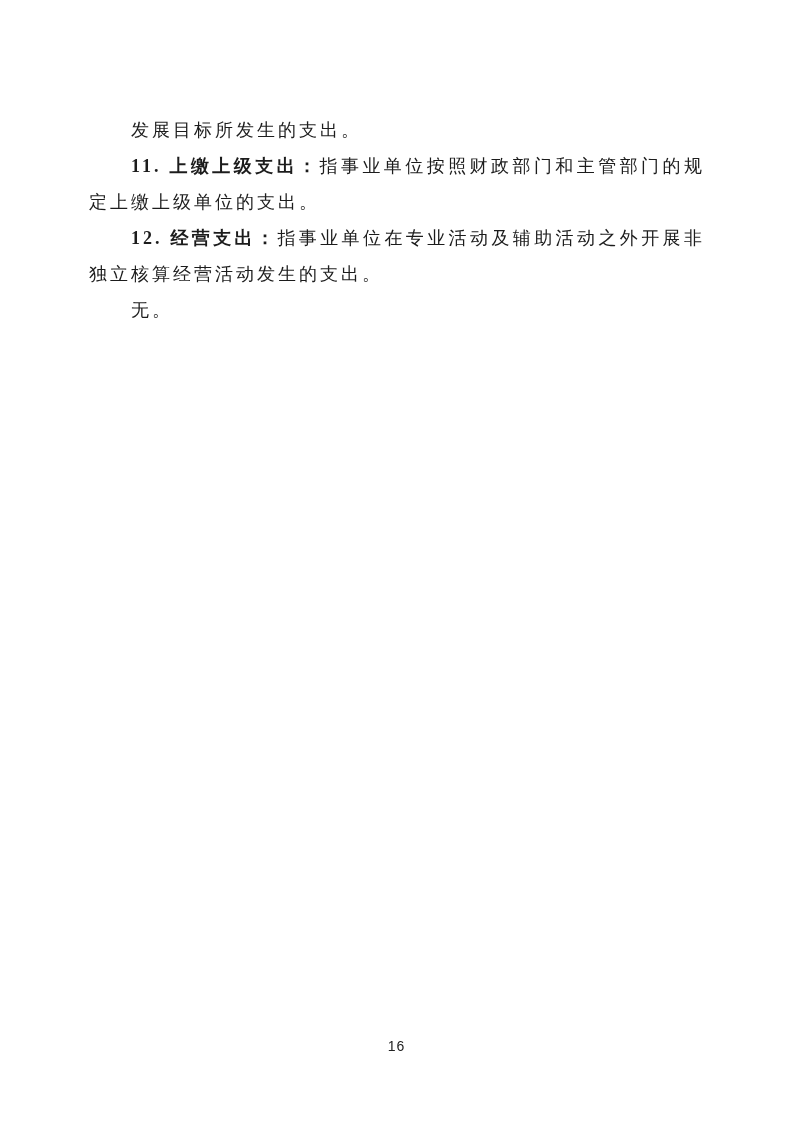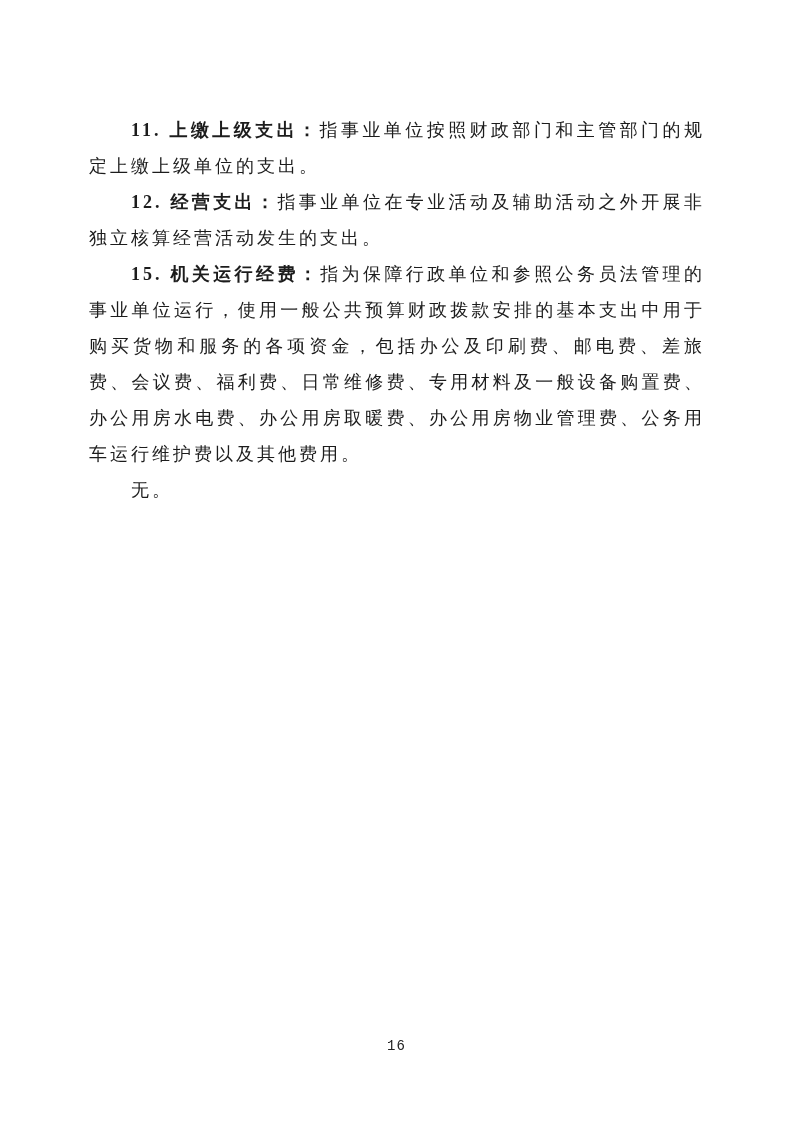--- a/index.html
+++ b/index.html
@@ -38,27 +38,27 @@
   }
   .page-number {
     position: absolute;
     left: 0;
     right: 0;
     top: 1038px;
     text-align: center;
     font-size: 14px;
     letter-spacing: 1px;
     color: #222222;
-    font-family: Liberation Mono, monospace;
+    font-family: Liberation Sans, sans-serif;
   }
 </style>
 </head>
 <body>
 
 <div class="page">
   <div class="doc-body">
+      <p class="para"><span>发展目标所发生的支出。</span></p>
       <p class="para"><b>11. 上缴上级支出：</b><span>指事业单位按照财政部门和主管部门的规定上缴上级单位的支出。</span></p>
       <p class="para"><b>12. 经营支出：</b><span>指事业单位在专业活动及辅助活动之外开展非独立核算经营活动发生的支出。</span></p>
-      <p class="para"><b>15. 机关运行经费：</b><span>指为保障行政单位和参照公务员法管理的事业单位运行，使用一般公共预算财政拨款安排的基本支出中用于购买货物和服务的各项资金，包括办公及印刷费、邮电费、差旅费、会议费、福利费、日常维修费、专用材料及一般设备购置费、办公用房水电费、办公用房取暖费、办公用房物业管理费、公务用车运行维护费以及其他费用。</span></p>
       <p class="para"><span>无。</span></p>
     </div>
   <div class="page-number">16</div>
 </div>
 
 </body></html>

